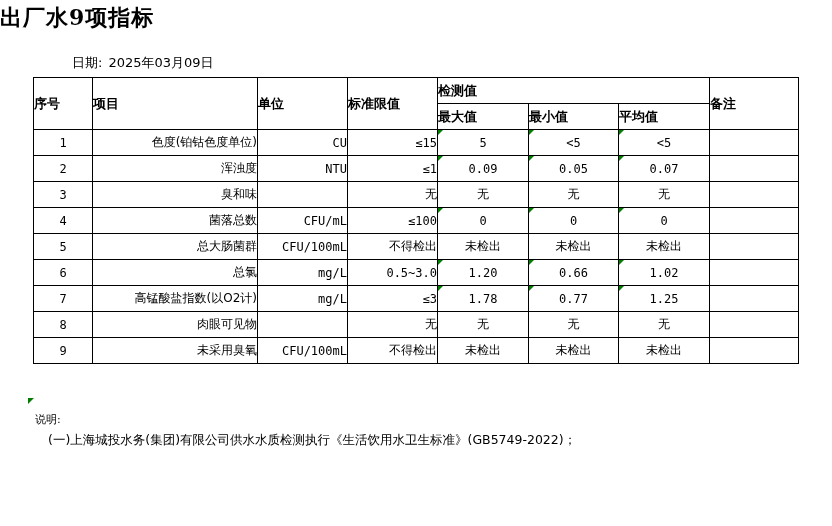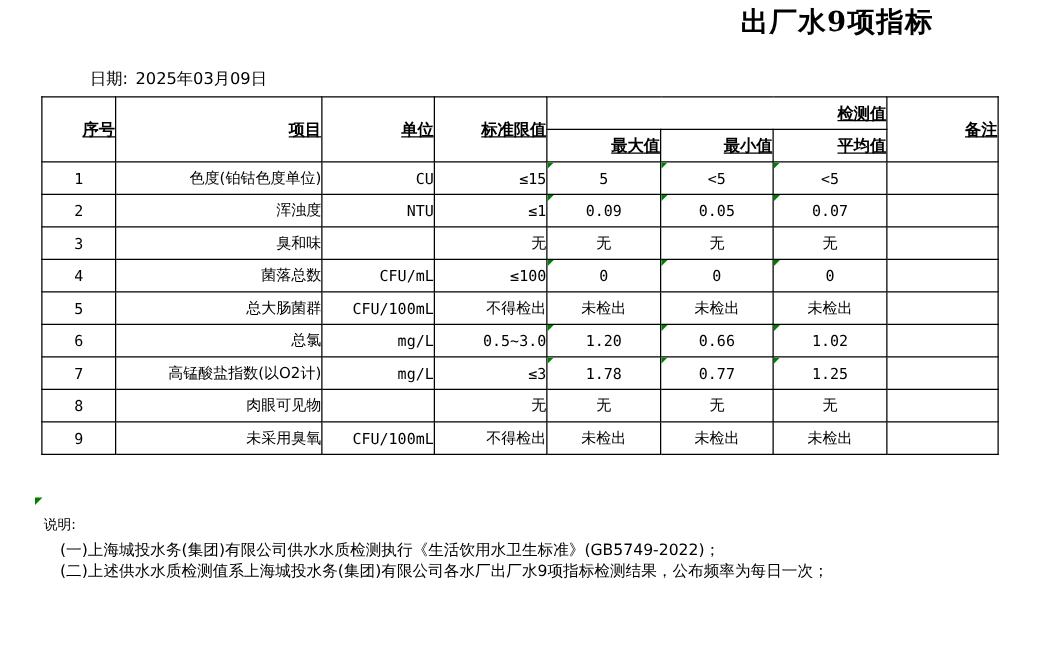--- a/index.html
+++ b/index.html
@@ -5,43 +5,42 @@
   * { box-sizing: border-box; }
   html, body { margin: 0; padding: 0; }
   body {
     width: 832px; height: 526px;
     background: #ffffff; color: #000000;
     font-family: "DejaVu Sans", "Liberation Sans", sans-serif;
     position: relative; overflow: hidden;
   }
   .title {
     position: absolute; top: 3px; left: 0; width: 747px;
-    margin: 0; text-align: right;
+    margin: 0; text-align: left;
     font-family: "DejaVu Serif", "Liberation Serif", serif;
     font-size: 22px; font-weight: bold; letter-spacing: 1px;
   }
   .date-line {
     position: absolute; left: 60px; top: 54px;
     font-size: 13px; white-space: nowrap; margin-left: 12px;
   }
   .date-line .date-value { margin-left: 6px; }
   table.report {
     position: absolute; left: 33px; top: 77px;
     border-collapse: collapse; table-layout: fixed;
     width: 765px;
   }
   table.report th, table.report td {
     border: 1px solid #000000;
     padding: 0; overflow: hidden; white-space: nowrap;
     position: relative;
   }
   table.report th {
-    font-size: 13px; font-weight: bold; text-align: right;
+    font-size: 13px; font-weight: bold; text-align: left;
     height: 26px;
-    text-decoration: underline;
   }
   table.report td { font-size: 12px; height: 26px; }
   td.align-left { text-align: right; padding-left: 4px; }
   td.align-center { text-align: center; }
   td.mono, td.cell-unit, td.cell-limit {
     font-family: "DejaVu Sans Mono", "Liberation Mono", monospace;
   }
   .flag {
     position: absolute; left: 0; top: 0;
     width: 0; height: 0;
@@ -190,14 +189,13 @@
         <td class="align-center cell-remark"></td>
       </tr>
     </tbody>
 </table>
 
 <div class="stray-flag" style="border-top-color: rgb(0, 126, 0);"></div>
 
 <div class="notes-label">说明:</div>
 <div class="notes-list" id="notes-list">
     <div>(一)上海城投水务(集团)有限公司供水水质检测执行《生活饮用水卫生标准》(GB5749-2022)；</div>
-    <div>(二)上述供水水质检测值系上海城投水务(集团)有限公司各水厂出厂水9项指标检测结果，公布频率为每日一次；</div>
   </div>
 
 </body></html>

